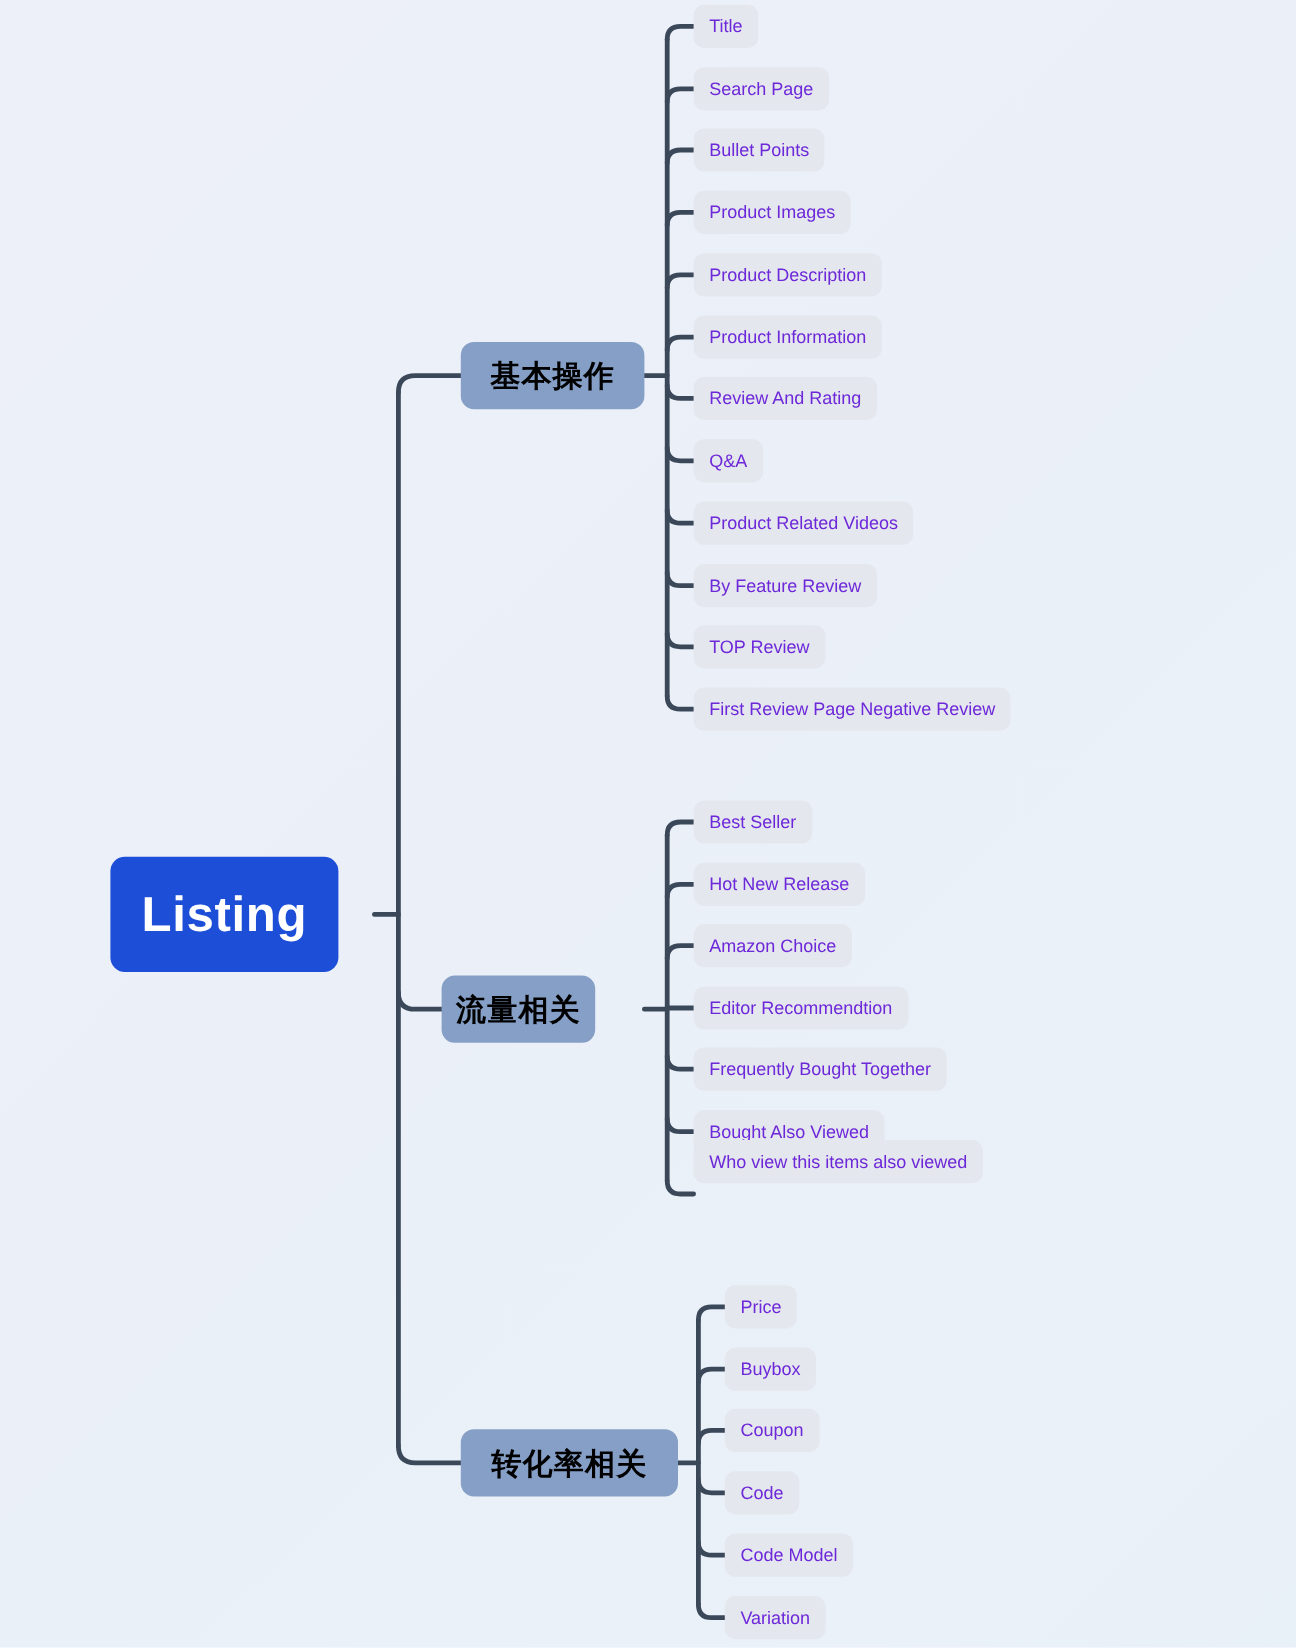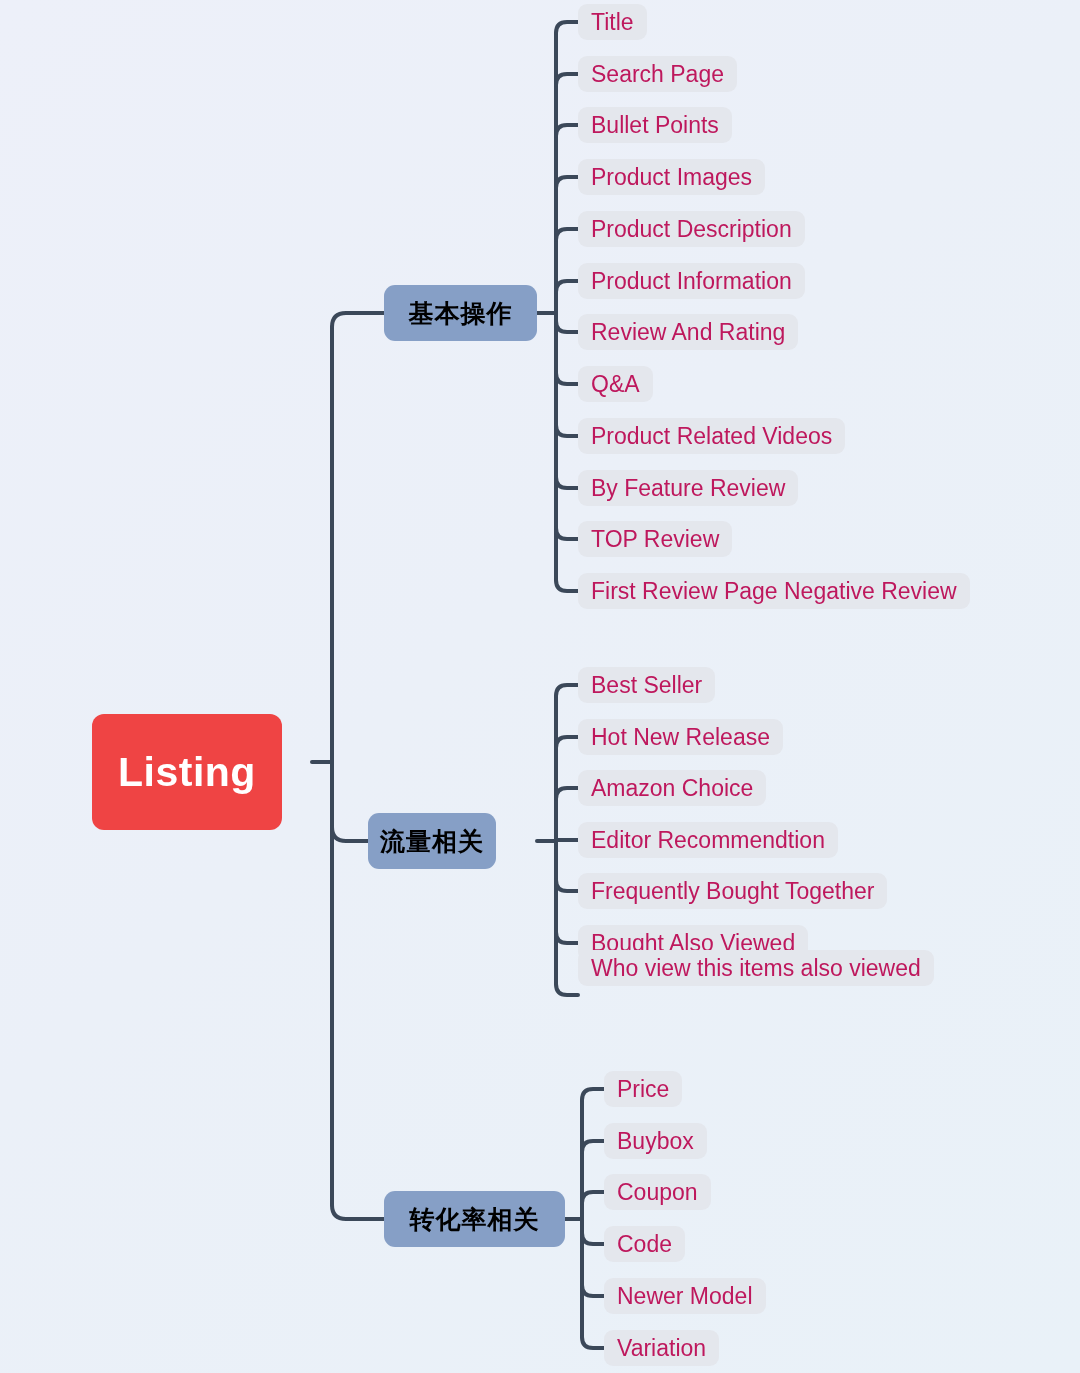--- a/index.html
+++ b/index.html
@@ -8,39 +8,39 @@
     background:linear-gradient(135deg,#edf0f9 0%,#ebf0f8 45%,#e9f1f8 100%);
     font-family:"Liberation Sans","DejaVu Sans",sans-serif;
     overflow:hidden;position:relative;
   }
   #mindmap{position:absolute;inset:0;width:1080px;height:1373px;}
   .edges{position:absolute;left:0;top:0;width:1080px;height:1373px;pointer-events:none;}
 
   .node{position:absolute;display:flex;align-items:center;box-sizing:border-box;white-space:nowrap;}
 
   .root{
-    background:#ef4444;color:#ffffff;
+    background:#1d4ed8;color:#ffffff;
     border-radius:12px;
     font-size:41px;font-weight:bold;letter-spacing:.5px;
-    padding:0 26px;height:116px;
+    padding:0 26px;height:96px;
     left:92px;top:714px;
   }
 
   .branch{
     background:#869fc6;color:#000000;
     border-radius:11px;
     font-size:25px;font-weight:bold;letter-spacing:1px;
     padding:0 20px;height:56px;
     justify-content:center;
   }
 
   .leaf{
-    background:#e4e7ed;color:#be185d;
+    background:#e4e7ed;color:#6d28d9;
     border-radius:9px;
-    font-size:23px;
+    font-size:15px;
     padding:0 13px;height:36px;
     transform:translateY(-50%);
   }
 </style>
 </head>
 <body>
 
 <div id="mindmap">
   <svg class="edges" viewBox="0 0 1080 1373" xmlns="http://www.w3.org/2000/svg">
     <g id="edge-group" fill="none" stroke="#3b4859" stroke-width="4" stroke-linecap="round" stroke-linejoin="round">
@@ -160,19 +160,19 @@
       <div class="node leaf" style="left: 604px; top: 1141px; text-align: center;">
         <span>Buybox</span>
       </div>
       <div class="node leaf" style="left: 604px; top: 1192px;">
         <span>Coupon</span>
       </div>
       <div class="node leaf" style="left: 604px; top: 1244px;">
         <span>Code</span>
       </div>
       <div class="node leaf" style="left: 604px; top: 1296px;">
-        <span>Newer Model</span>
+        <span>Code Model</span>
       </div>
       <div class="node leaf" style="left: 604px; top: 1348px;">
         <span>Variation</span>
       </div>
     </div>
 </div>
 
 </body></html>

